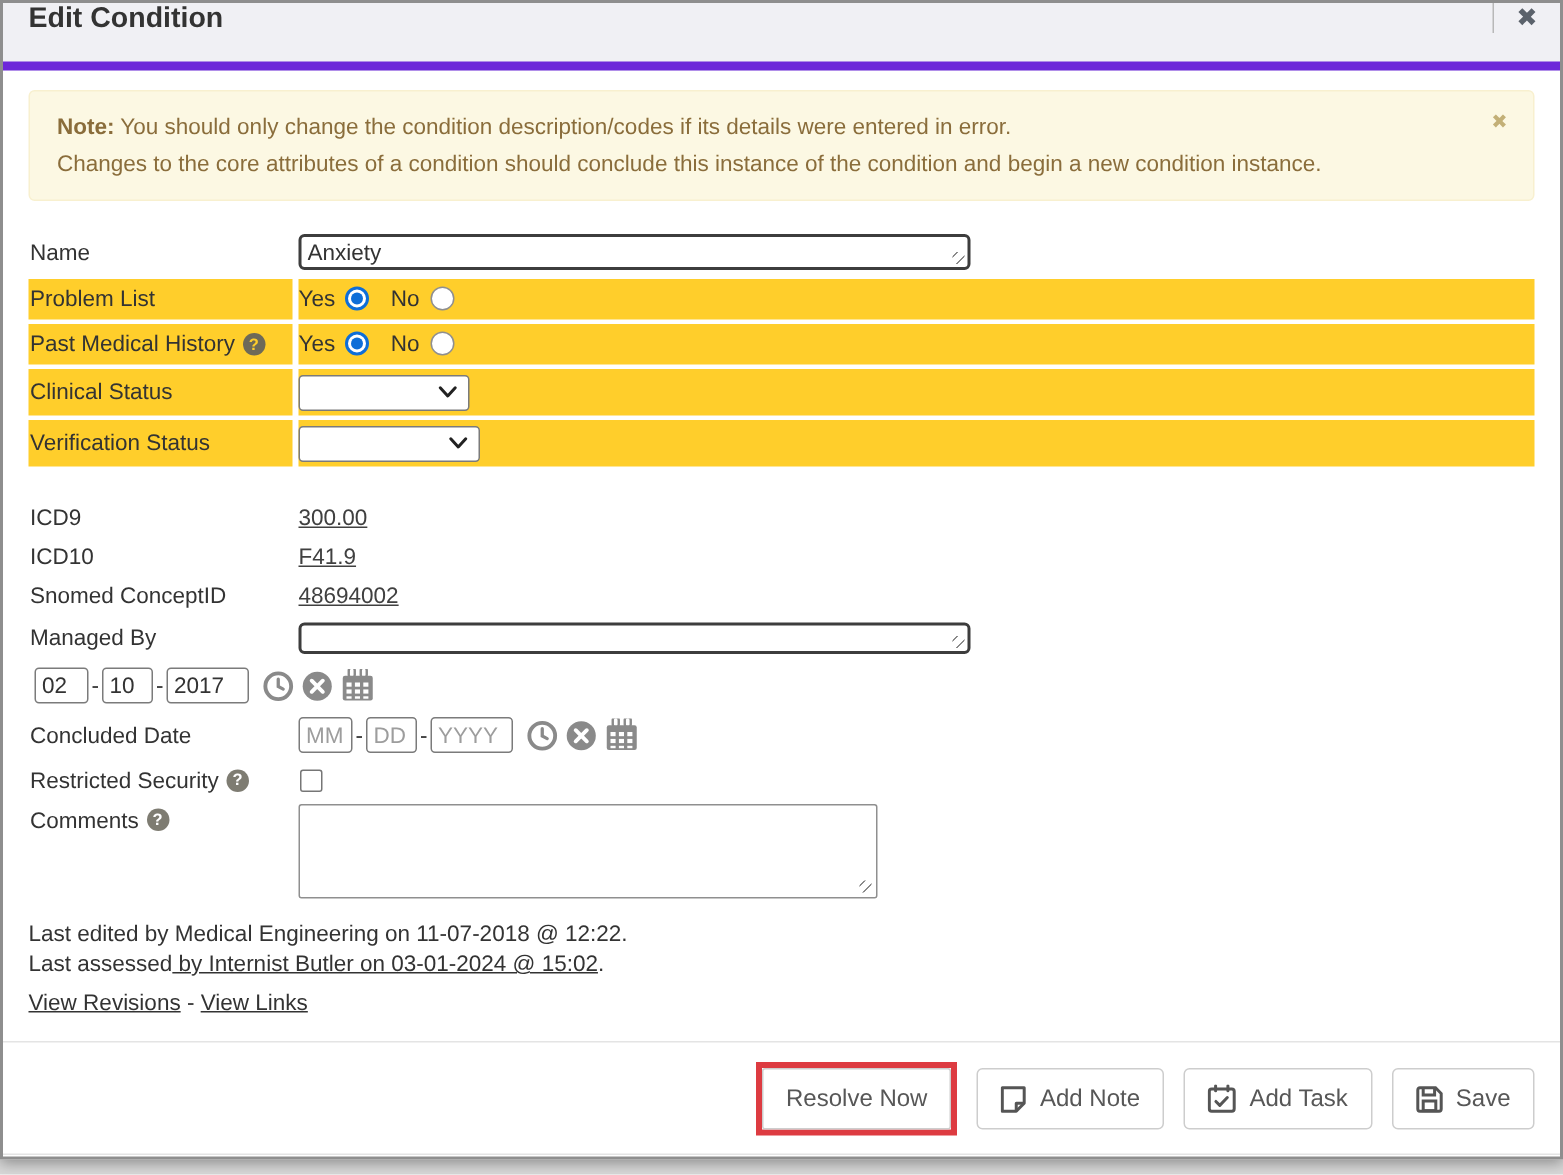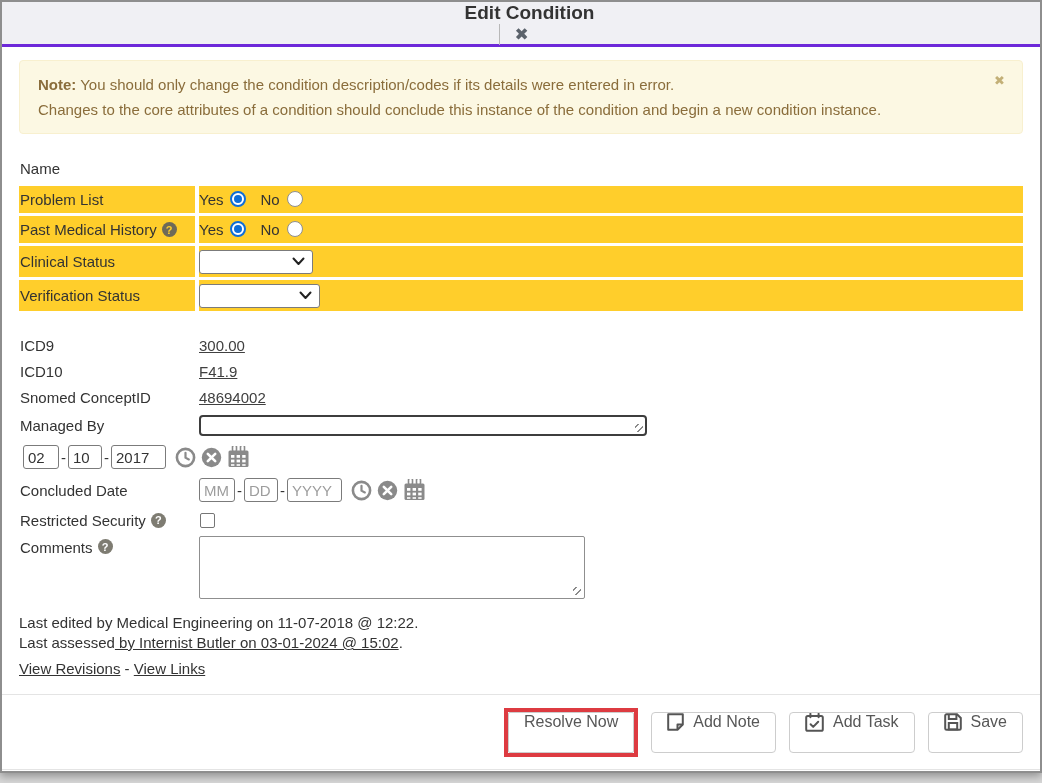--- a/index.html
+++ b/index.html
@@ -12,22 +12,22 @@
   .dialog {
     position: absolute; left: 0; top: 0;
     width: 1042px; height: 773px;
     background: #fff;
     border: 2px solid #8e8e8e;
     box-shadow: 0 3px 9px rgba(0,0,0,.35);
   }
   
   .dialog-header {
     height: 45px; background: #f0f0f4;
-    border-bottom: 3px solid #6d28d9;
-    display: flex; align-items: center; flex-direction: column;
+    border-bottom: 6px solid #6d28d9;
+    display: flex; align-items: flex-start;
   }
   .dialog-title {
     flex: 1; display: flex; align-items: center;
     padding-left: 17px; font-size: 19px; font-weight: bold; color: #333;
   }
   .dialog-close {
     width: 45px; border-left: 1px solid #b8b8b8;
     display: flex; align-items: center; justify-content: center;
     font-size: 17px; font-weight: bold; color: #5b626b; cursor: pointer;
   }
@@ -137,21 +137,21 @@
   .status-link { color: #333; text-decoration: underline; cursor: pointer; }
   .view-line { margin-top: 7px; }
 
   
   .divider { border: none; border-top: 1px solid #e4e4e4; margin: 16px 0 0 0; }
   .footer-bar {
     display: flex; justify-content: flex-end; align-items: center;
     gap: 13px; padding: 13px 17px 12px 17px;
   }
   .btn {
-    display: inline-flex; align-items: flex-start; gap: 9px;
+    display: inline-flex; align-items: center; gap: 9px;
     background: #fff; border: 1px solid #cdcdcd; border-radius: 4px;
     padding: 0 15px; height: 41px;
     font-size: 16px; color: #575757; font-family: inherit; cursor: pointer;
   }
   .btn svg { display: block; }
   .annotation-box { border: 4px solid #dd3b41; }
   .annotation-box .btn { border-radius: 2px; }
 </style>
 </head>
 <body>
@@ -169,20 +169,26 @@
 
     <div class="note-banner">
       <div><b>Note:</b><span> You should only change the condition description/codes if its details were entered in error.</span></div>
       <div>Changes to the core attributes of a condition should conclude this instance of the condition and begin a new condition instance.</div>
       <span class="note-close">✖</span>
     </div>
 
     <div class="form-row" style="min-height:30px;">
       <div class="label-cell">Name</div>
       <div class="gap-col"></div>
+      <div class="value-cell">
+        <span class="grip-wrap">
+          <input class="text-input" value="Anxiety" style="">
+          <span class="grip"></span>
+        </span>
+      </div>
     </div>
 
     <div class="form-row highlight h-sm">
       <div class="label-cell">Problem List</div>
       <div class="gap-col"></div>
       <div class="value-cell">
         <div class="radio-group">
           <span class="radio-label">Yes</span>
           <span class="radio checked"></span>
           <span class="radio-gap"></span>

